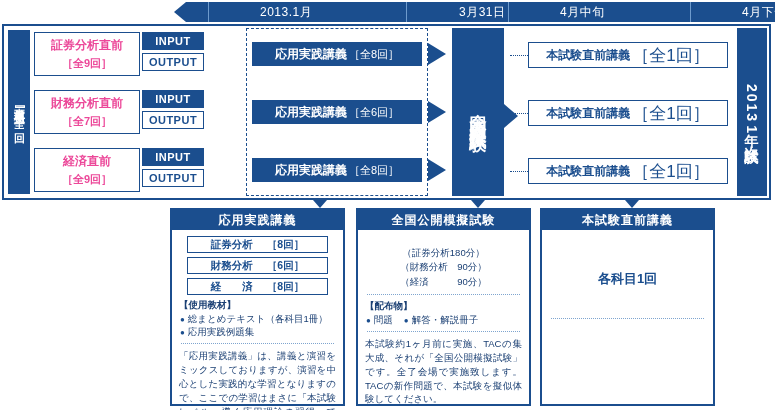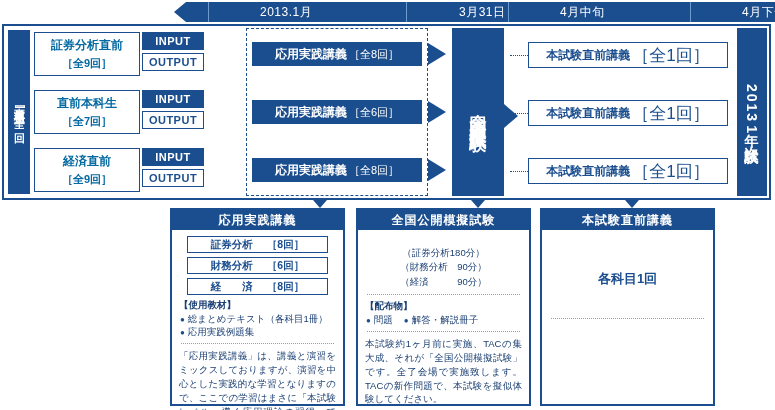--- a/index.html
+++ b/index.html
@@ -58,21 +58,21 @@
     letter-spacing:2px;
     box-sizing:border-box;
   }
 
   
   .course{
     position:absolute;left:34px;width:106px;height:44px;
     border:1px solid #1b4e8e;
     box-sizing:border-box;
     display:flex;flex-direction:column;align-items:center;justify-content:center;
-    font-size:12px;font-weight:bold;color:#0369a1;
+    font-size:12px;font-weight:bold;color:#ec4899;
     background:#fff;
   }
   .course .sub{font-size:11px;font-weight:bold;margin-top:2px;}
 
   .io{
     position:absolute;left:142px;width:62px;height:18px;
     box-sizing:border-box;
     display:flex;align-items:center;justify-content:center;
     font-size:11px;font-weight:bold;
     border:1px solid #1b4e8e;
@@ -209,21 +209,21 @@
       <span class="cnt">［全8回］</span>
   </div>
   <div class="bigarrow" style="top:43px"></div>
   <div class="dotline" style="top:55px"></div>
   <div class="prebox" style="top:42px">
     <span>本試験直前講義</span>
       <span class="cnt">［全1回］</span>
   </div>
 
   <div class="course" style="top:90px">
-    <span>直前本科生</span>
+    <span>財務分析直前</span>
     <span class="sub">［全7回］</span>
   </div>
   <div class="io input" style="top:90px">INPUT</div>
   <div class="io output" style="top:111px">OUTPUT</div>
   <div class="applied" style="top:100px">
     <span>応用実践講義</span>
       <span class="cnt">［全6回］</span>
   </div>
   <div class="bigarrow" style="top:101px"></div>
   <div class="dotline" style="top:113px"></div>

